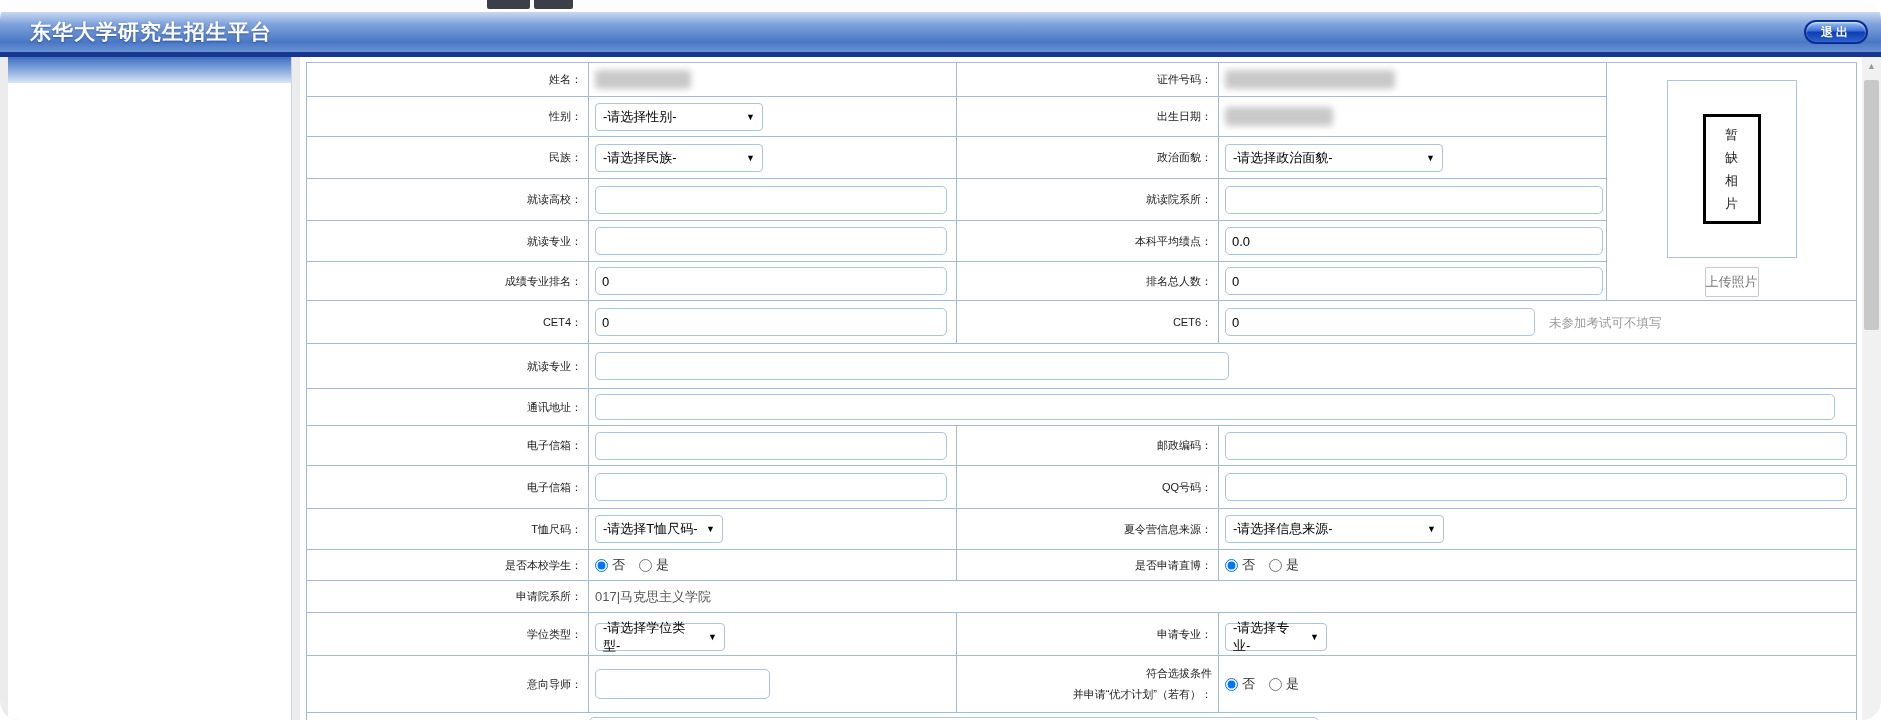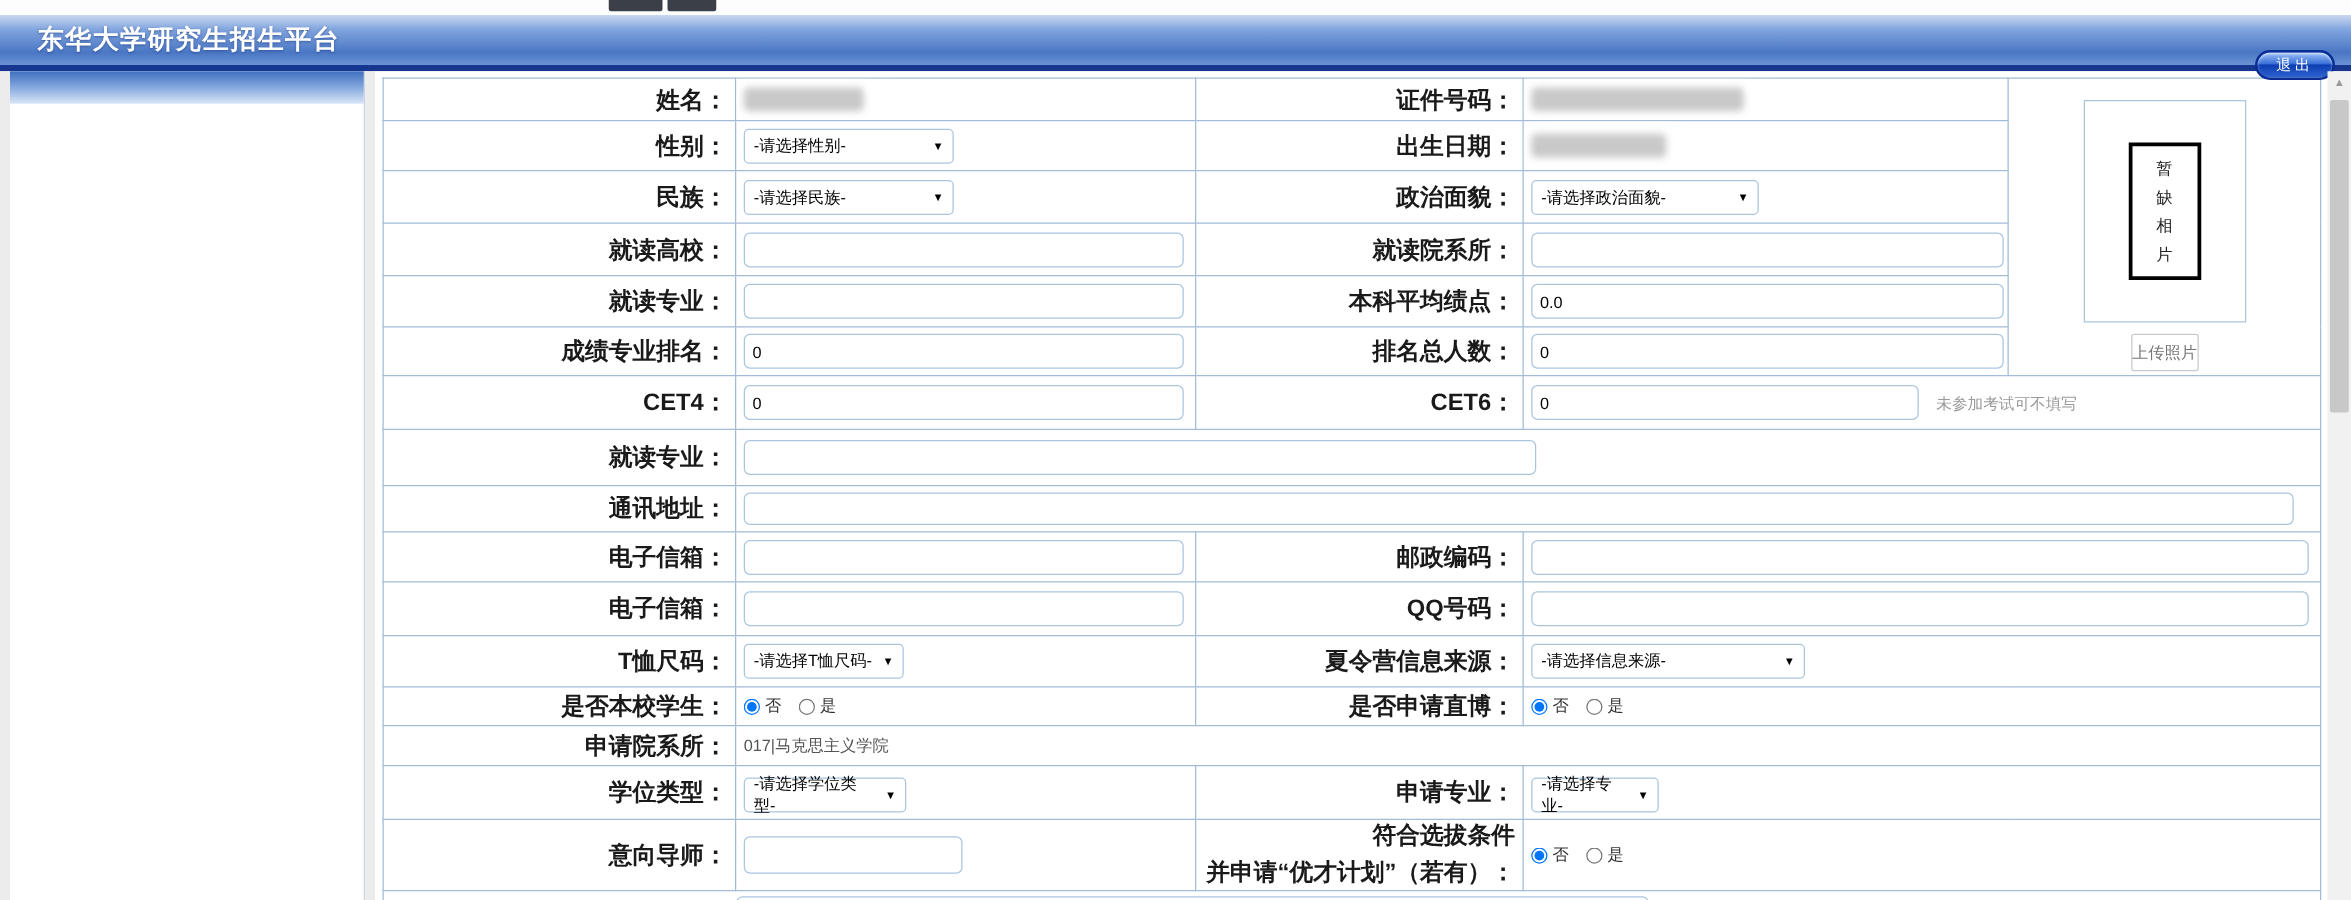--- a/index.html
+++ b/index.html
@@ -1,46 +1,46 @@
 <!DOCTYPE html>
 <html><head>
 <meta charset="utf-8">
 <style>
   * { margin:0; padding:0; box-sizing:border-box; }
   body { font-family:"Liberation Sans","DejaVu Sans",sans-serif; background:#fff; }
-  .screen { position:relative; width:1881px; height:720px; overflow:hidden; background:#fff; }
+  .screen { position:relative; width:1881px; height:720px; overflow:hidden; background:#fff;border-radius:19px; }
 
   
   .top-strip { height:12px; background:#fdfdfd; position:relative; }
   .top-tab { position:absolute; top:0; height:9px; background:#3b4048; border-radius:0 0 2px 2px; }
 
   
   .header { height:40px; background:linear-gradient(180deg,#c9d8f0 0%,#7fa3dd 30%,#4a77c4 75%,#6b93d6 100%); position:relative; }
   .header-title { line-height:40px; padding-left:30px; color:#fff; font-size:21px; font-weight:bold; text-shadow:0 1px 2px rgba(20,50,120,.55); letter-spacing:1px; }
   .logout-btn { position:absolute; top:8px; right:13px; width:64px; height:24px; border-radius:12px;
     background:linear-gradient(180deg,#9dc2f7 0%,#3a6fd8 45%,#0c3db2 50%,#2e62cf 100%);
-    border:2px solid #0a2e95; color:#fff; font-size:12px; font-weight:normal; letter-spacing:3px;
-    box-shadow:inset 0 1px 2px rgba(255,255,255,.7); cursor:pointer; text-align:center; line-height:20px;margin-top:20px; }
+    border:2px solid #0a2e95; color:#fff; font-size:12px; font-weight:bold; letter-spacing:3px;
+    box-shadow:inset 0 1px 2px rgba(255,255,255,.7); cursor:pointer; text-align:center; line-height:20px; }
   .navy-line { height:5px; background:#16368f; }
 
   .content { display:flex; height:663px; }
 
   
   .sidebar { width:300px; background:#ececec; flex:none; }
   .sidebar-panel { margin-left:8px; width:284px; height:100%; background:#fff; border-right:1px solid #c9d4e4; }
   .sidebar-grad { height:26px; background:linear-gradient(180deg,#3f6fbe 0%,#7ea3dc 45%,#d9e6f7 100%); }
   .sidebar-item { display:flex; align-items:center; gap:7px; padding:9px 4px 9px 2px; cursor:pointer; position:relative; font-size:13px; color:#222; }
   .sidebar-accent { width:7px; height:26px; background:#6f9fd8; margin-right:4px; flex:none; }
   .side-icon { width:18px; height:16px; flex:none; }
 
   
   .main { flex:1; background:#fff; padding:5px 0 0 6px; }
   table.form { border-collapse:collapse; table-layout:fixed; width:1550px; background:#fff; }
   table.form td { border:1px solid #a3bad8; vertical-align:middle; overflow:hidden; }
-  td.lbl { text-align:right; padding-right:6px; font-size:19px; font-weight:bold; color:#1a1a1a; white-space:nowrap; }
+  td.lbl { text-align:right; padding-right:6px; font-size:11px; font-weight:normal; color:#1a1a1a; white-space:nowrap; }
   td.val { padding-left:6px; }
   .ipt { border:1px solid #a9c5e0; border-radius:5px; height:28px; font-size:13px; color:#000; padding:0 6px; background:#fff; font-family:"Liberation Sans",sans-serif; }
   .sel { display:inline-flex; align-items:center; justify-content:space-between; border:1px solid #a9c5e0; border-radius:4px; height:28px; background:#fff; font-size:13px; color:#000; padding:0 7px; cursor:pointer; }
   .sel .arrow { font-size:9px; color:#000; margin-left:8px; }
   .radios { display:flex; align-items:center; gap:14px; font-size:13px; color:#333; }
   .radios label { display:flex; align-items:center; gap:4px; cursor:pointer; }
   .radios input { width:13px; height:13px; }
   .note { color:#9a9a9a; font-size:12.5px; margin-left:14px; }
   .plain-val { font-size:13px; color:#555; }
 
@@ -137,21 +137,21 @@
         <tr style="height:42px">
           <td class="lbl">民族：</td>
           <td class="val">
             <div class="sel" style="width:168px">
               <span>-请选择民族-</span>
               <span class="arrow">▼</span>
             </div>
           </td>
           <td class="lbl">政治面貌：</td>
           <td class="val">
-            <div class="sel" style="width:182px">
+            <div class="sel" style="width:218px">
               <span>-请选择政治面貌-</span>
               <span class="arrow">▼</span>
             </div>
           </td>
         </tr>
 
         <tr style="height:42px">
           <td class="lbl">就读高校：</td>
           <td class="val"><input class="ipt" style="width: 352px;"></td>
           <td class="lbl">就读院系所：</td>

